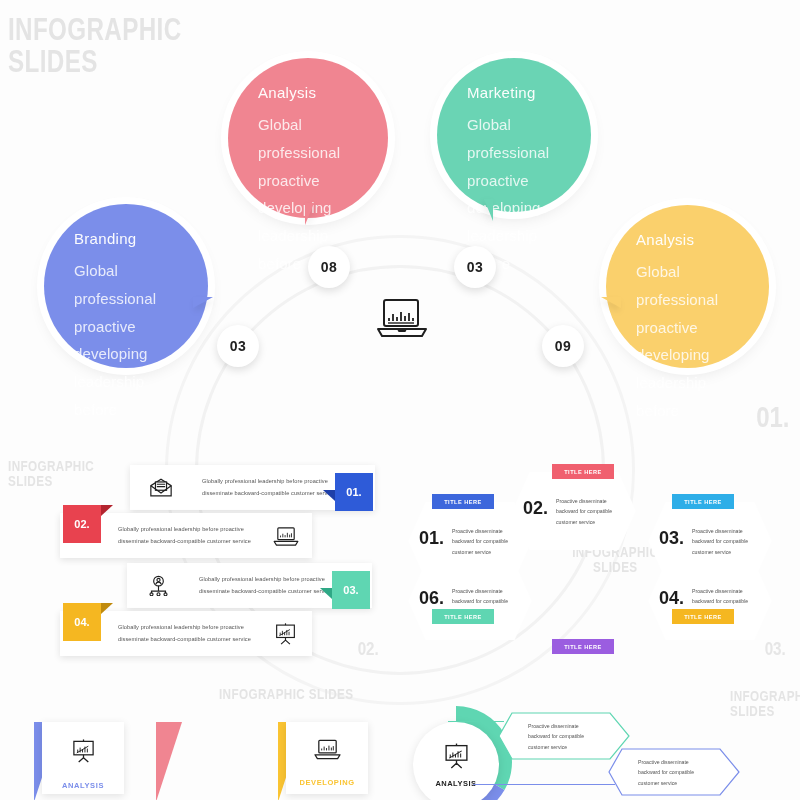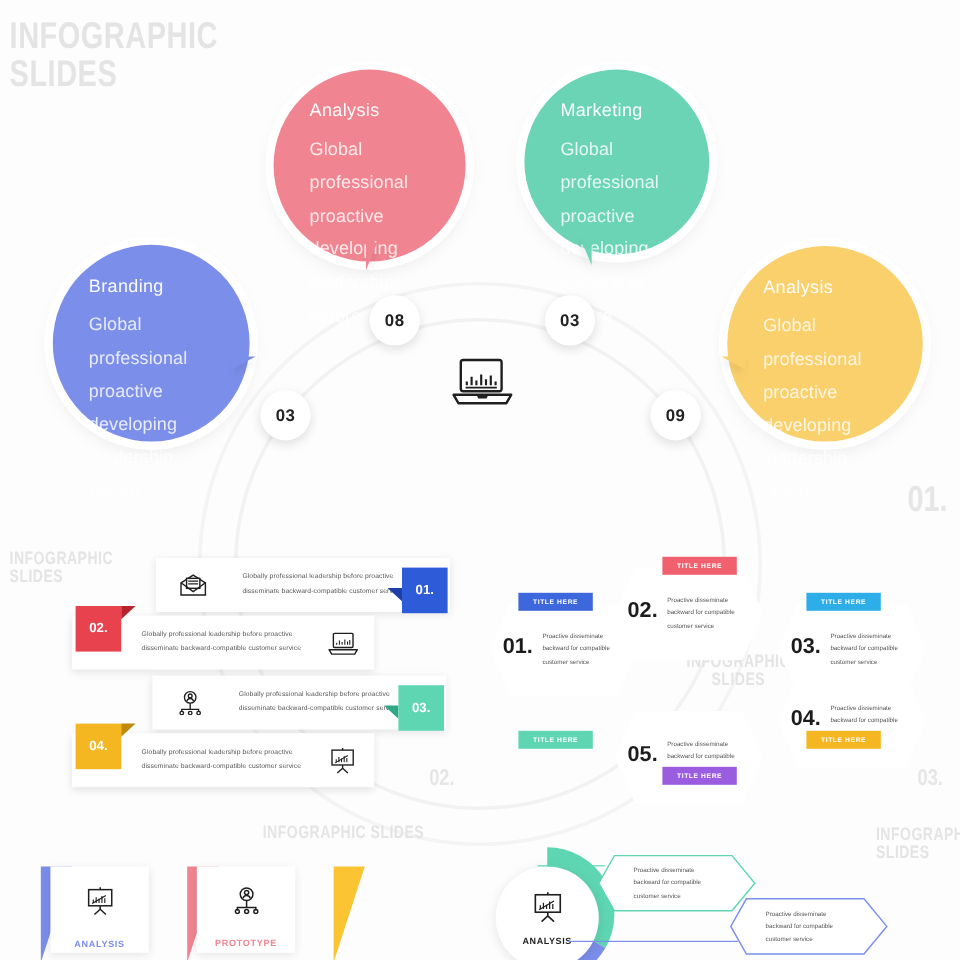--- a/index.html
+++ b/index.html
@@ -340,31 +340,31 @@
       <div class="hex"></div>
       <div class="hex-num">03.</div>
       <div class="hex-body" style="white-space:pre-line;">Proactive disseminate
 backward for compatible
 customer service</div>
     </div>
     <div class="hex-pill" style="left:272px; top:44px; background:#2EAEE8;">
       <span>TITLE HERE</span>
     </div>
 
+    <div class="hexwrap" style="left:8px; top:112px;">
+      <div class="hex"></div>
+      <div class="hex-num">06.</div>
+      <div class="hex-body" style="white-space:pre-line;">Proactive disseminate
+backward for compatible
+customer service</div>
+    </div>
     <div class="hex-pill" style="left:32px; top:159px; background:#5FD6B2;">
       <span>TITLE HERE</span>
     </div>
 
-    <div class="hexwrap" style="left:112px; top:142px;">
-      <div class="hex"></div>
-      <div class="hex-num">05.</div>
-      <div class="hex-body" style="white-space:pre-line;">Proactive disseminate
-backward for compatible
-customer service</div>
-    </div>
     <div class="hex-pill" style="left:152px; top:189px; background:#9B5DE0;">
       <span>TITLE HERE</span>
     </div>
 
     <div class="hexwrap" style="left:248px; top:112px;">
       <div class="hex"></div>
       <div class="hex-num">04.</div>
       <div class="hex-body" style="white-space:pre-line;">Proactive disseminate
 backward for compatible
 customer service</div>
@@ -388,36 +388,34 @@
               <path d="M7 15v-3M9.5 15v-5M12 15v-3.5M14.5 15v-6M17 15v-4"></path>
             </g>
           <path d="M6 15.5l12-7" stroke-width="1"></path>
           <path d="M13 17.5v3M13 20.5L8 25M13 20.5L18 25"></path>
         </svg>
       </div>
       <div class="bl-label" style="color:#7B8EEA;">ANALYSIS</div>
     </div>
 
     <div class="bl-ribbon" style="left:156px; top:42px; border-top:80px solid #F08591; border-right:26px solid transparent;"></div>
-    <div class="bl-card" style="left:164px; top:42px;">
+
+    <div class="bl-ribbon" style="left:278px; top:42px; border-top:80px solid #FAC432; border-right:26px solid transparent;"></div>
+    <div class="bl-card" style="left:286px; top:42px;">
       <div>
-        <svg viewBox="0 0 26 24" width="25" height="24" fill="none" stroke="#1f1f1f" stroke-width="1.3">
-          <circle cx="13" cy="7" r="5.5"></circle>
-          <circle cx="13" cy="5.6" r="1.8"></circle>
-          <path d="M9.8 10.5c.6-1.6 1.8-2.4 3.2-2.4s2.6.8 3.2 2.4"></path>
-          <path d="M13 12.5v4M5 21v-2.5h16V21M13 16.5v2"></path>
-          <circle cx="5" cy="22" r="1.7"></circle>
-            <circle cx="13" cy="22" r="1.7"></circle>
-            <circle cx="21" cy="22" r="1.7"></circle>
-        </svg>
-      </div>
-      <div class="bl-label" style="color:#F08591;">PROTOTYPE</div>
-    </div>
-
-    <div class="bl-ribbon" style="left:278px; top:42px; border-top:80px solid #FAC432; border-right:26px solid transparent;"></div>
+        <svg viewBox="0 0 28 22" width="27" height="22" fill="none" stroke="#1f1f1f" stroke-width="1.3">
+          <rect x="5" y="2" width="18" height="13" rx="1"></rect>
+          <path d="M1 17h26l-2.5 4H3.5z" stroke-linejoin="round"></path>
+          <g stroke-width="1">
+              <path d="M8 12.5v-2M10.5 12.5v-4M13 12.5v-2.5M15.5 12.5v-5M18 12.5v-3M20 12.5v-4.5"></path>
+            </g>
+        </svg>
+      </div>
+      <div class="bl-label" style="color:#FAC432;">DEVELOPING</div>
+    </div>
   </div>
 
   <div id="sec5">
 
     <div class="wm" style="left:330px; top:8px; font-size:15px;">INFOGRAPHIC
 SLIDES</div>
 
     <svg style="position:absolute; left:-16px; top:10px;" width="180" height="180" viewBox="0 0 180 180">
       <path d="M72 156 A84 84 0 0 1 72 -12" fill="none" stroke="#ffffff" stroke-width="0"></path>
       <g transform="translate(72,72)">

